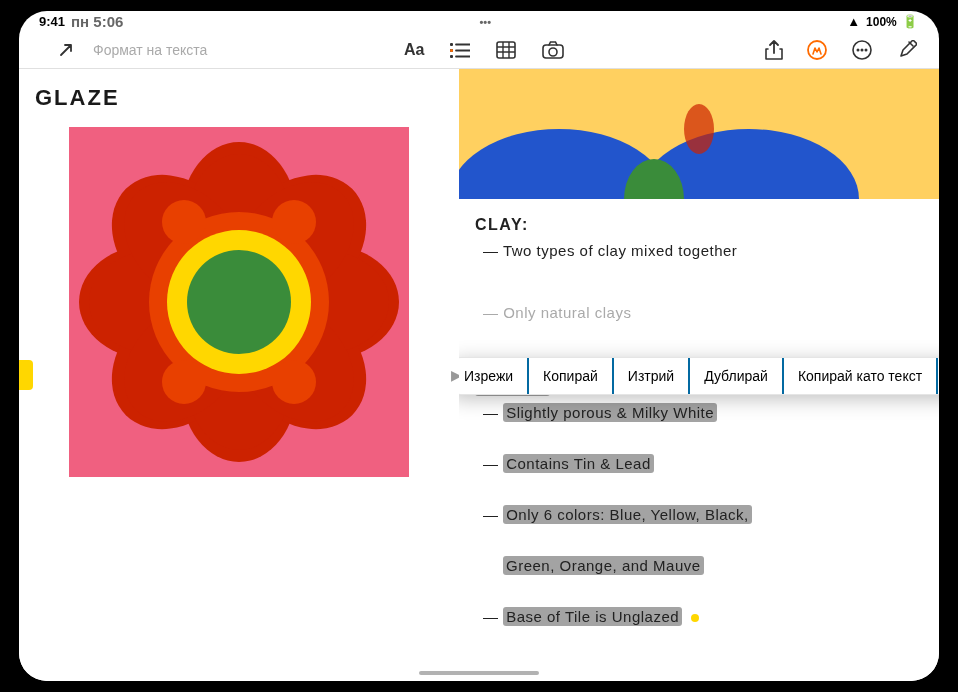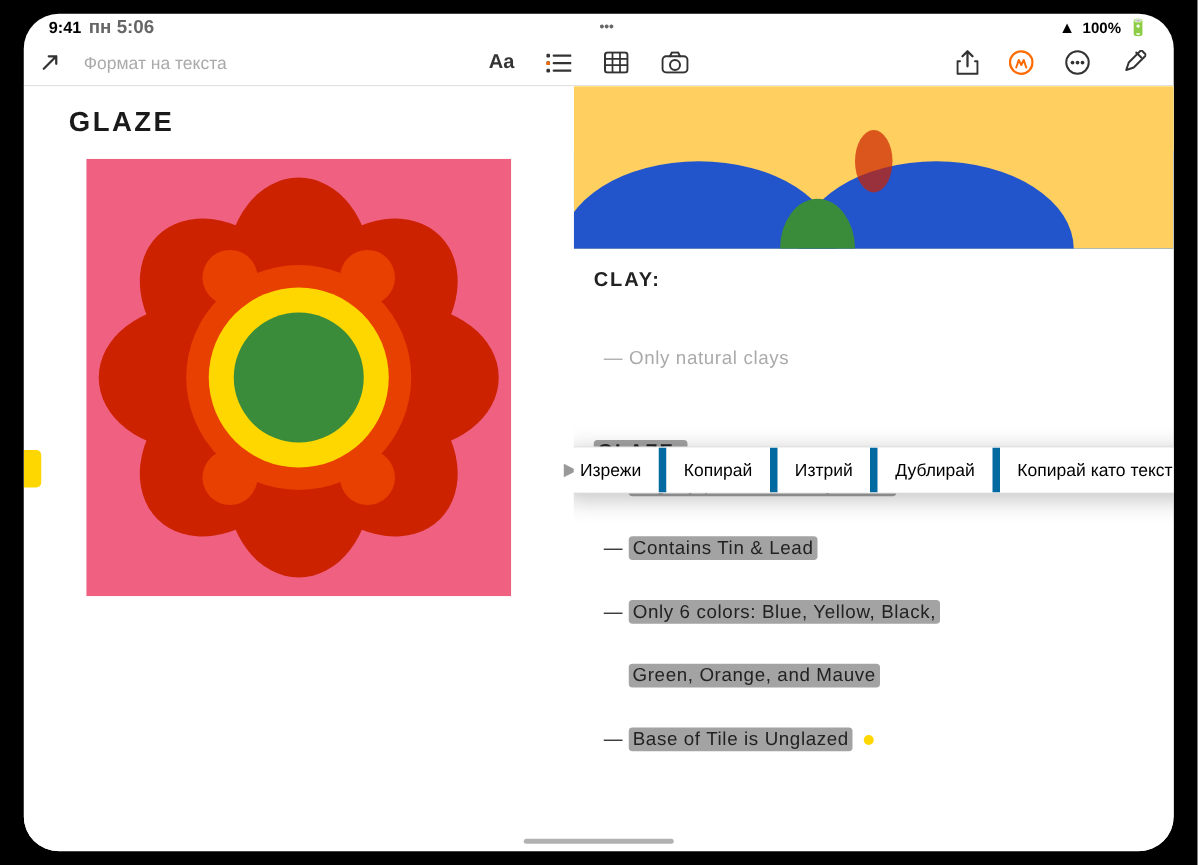--- a/index.html
+++ b/index.html
@@ -39,21 +39,21 @@
     .status-left { display: flex; gap: 6px; align-items: center; }
     .status-center { display: flex; gap: 6px; align-items: center; color: #666; font-size: 11px; }
     .status-right { display: flex; gap: 6px; align-items: center; }
     .wifi-icon, .battery-icon { font-size: 13px; }
 
     
     .toolbar {
       display: flex;
       justify-content: space-between;
       align-items: center;
-      padding: 4px 18px 6px 8px;
+      padding: 4px 18px 6px 34px;
       border-bottom: 1px solid #e0e0e0;
       flex-shrink: 0;
     }
     .toolbar-left { display: flex; gap: 14px; align-items: center; }
     .toolbar-center { display: flex; gap: 18px; align-items: center; }
     .toolbar-right { display: flex; gap: 16px; align-items: center; }
     .tool-btn {
       background: none;
       border: none;
       cursor: pointer;
@@ -90,21 +90,21 @@
       border-radius: 0 4px 4px 0;
       z-index: 10;
     }
 
     
     .left-panel {
       width: 440px;
       height: 100%;
       background: #fff;
       position: relative;
-      padding: 16px 36px;
+      padding: 16px 16px;
       overflow: hidden;
     }
 
     .note-title {
       font-family: 'Bradley Hand', cursive, sans-serif;
       font-size: 22px;
       font-weight: bold;
       color: #1a1a1a;
       margin-bottom: 16px;
       letter-spacing: 2px;
@@ -188,21 +188,21 @@
       border: 1px solid rgba(0,0,0,0.1);
     }
 
     .context-menu-item {
       padding: 10px 14px;
       font-size: 14px;
       font-weight: 500;
       color: #000;
       cursor: pointer;
       white-space: nowrap;
-      border-right: 6px solid #0369a1;
+      border-right: 2px solid #0369a1;
       background: none;
       border-top: none;
       border-bottom: none;
       border-left: none;
     }
     .context-menu-item:last-child {
       border-right: none;
     }
 
     .context-menu-arrow {
@@ -398,20 +398,21 @@
           <ellipse cx="195" cy="130" rx="30" ry="40" fill="#3A8C3A"></ellipse>
 
           <ellipse cx="240" cy="60" rx="15" ry="25" fill="#CC2200" opacity="0.7"></ellipse>
         </svg>
       </div>
 
       <div class="notes-area" style="position:relative;">
 
         <div class="handwritten-text">
           <span class="section-title">CLAY:</span><br>
+          <span class="bullet-line">— Two types of clay mixed together</span>
           <span class="bullet-line" style="color:#aaa;margin-top:36px;">— Only natural clays</span>
         </div>
 
         <div class="context-menu">
           <button class="context-menu-item">Изрежи</button>
           <button class="context-menu-item">Копирай</button>
           <button class="context-menu-item">Изтрий</button>
           <button class="context-menu-item">Дублирай</button>
           <button class="context-menu-item">Копирай като текст</button>
           <button class="context-menu-item context-menu-arrow">›</button>

